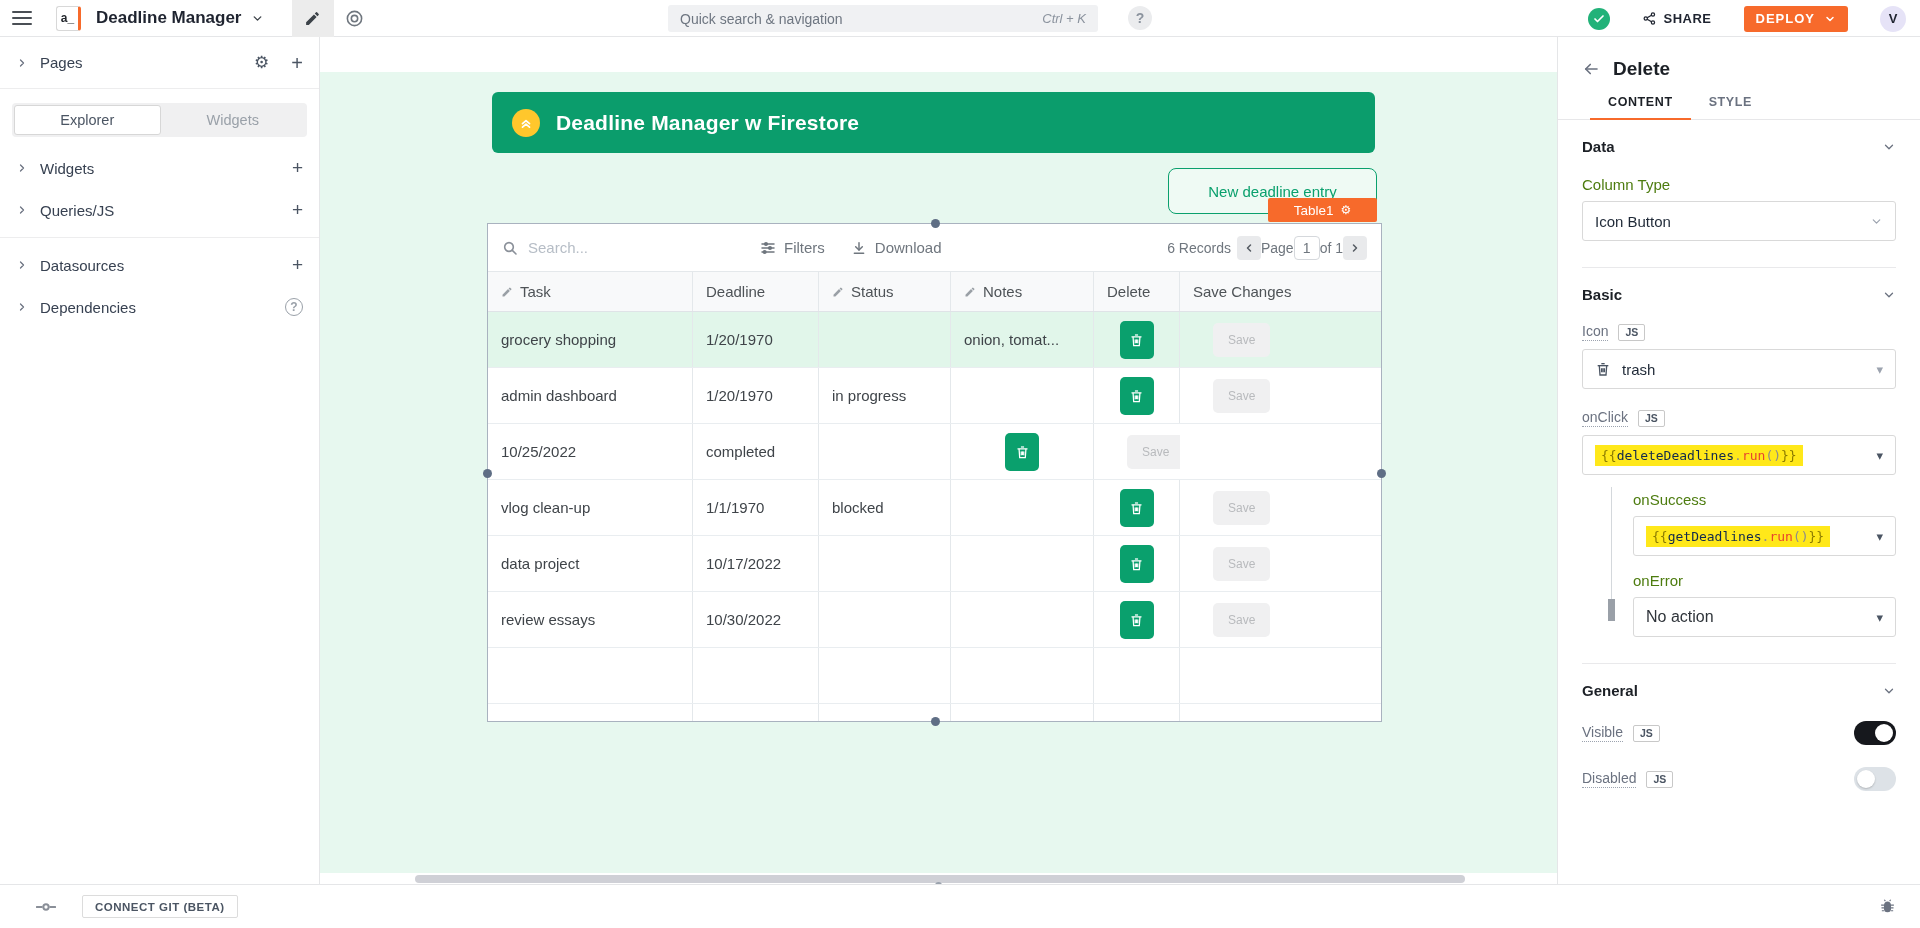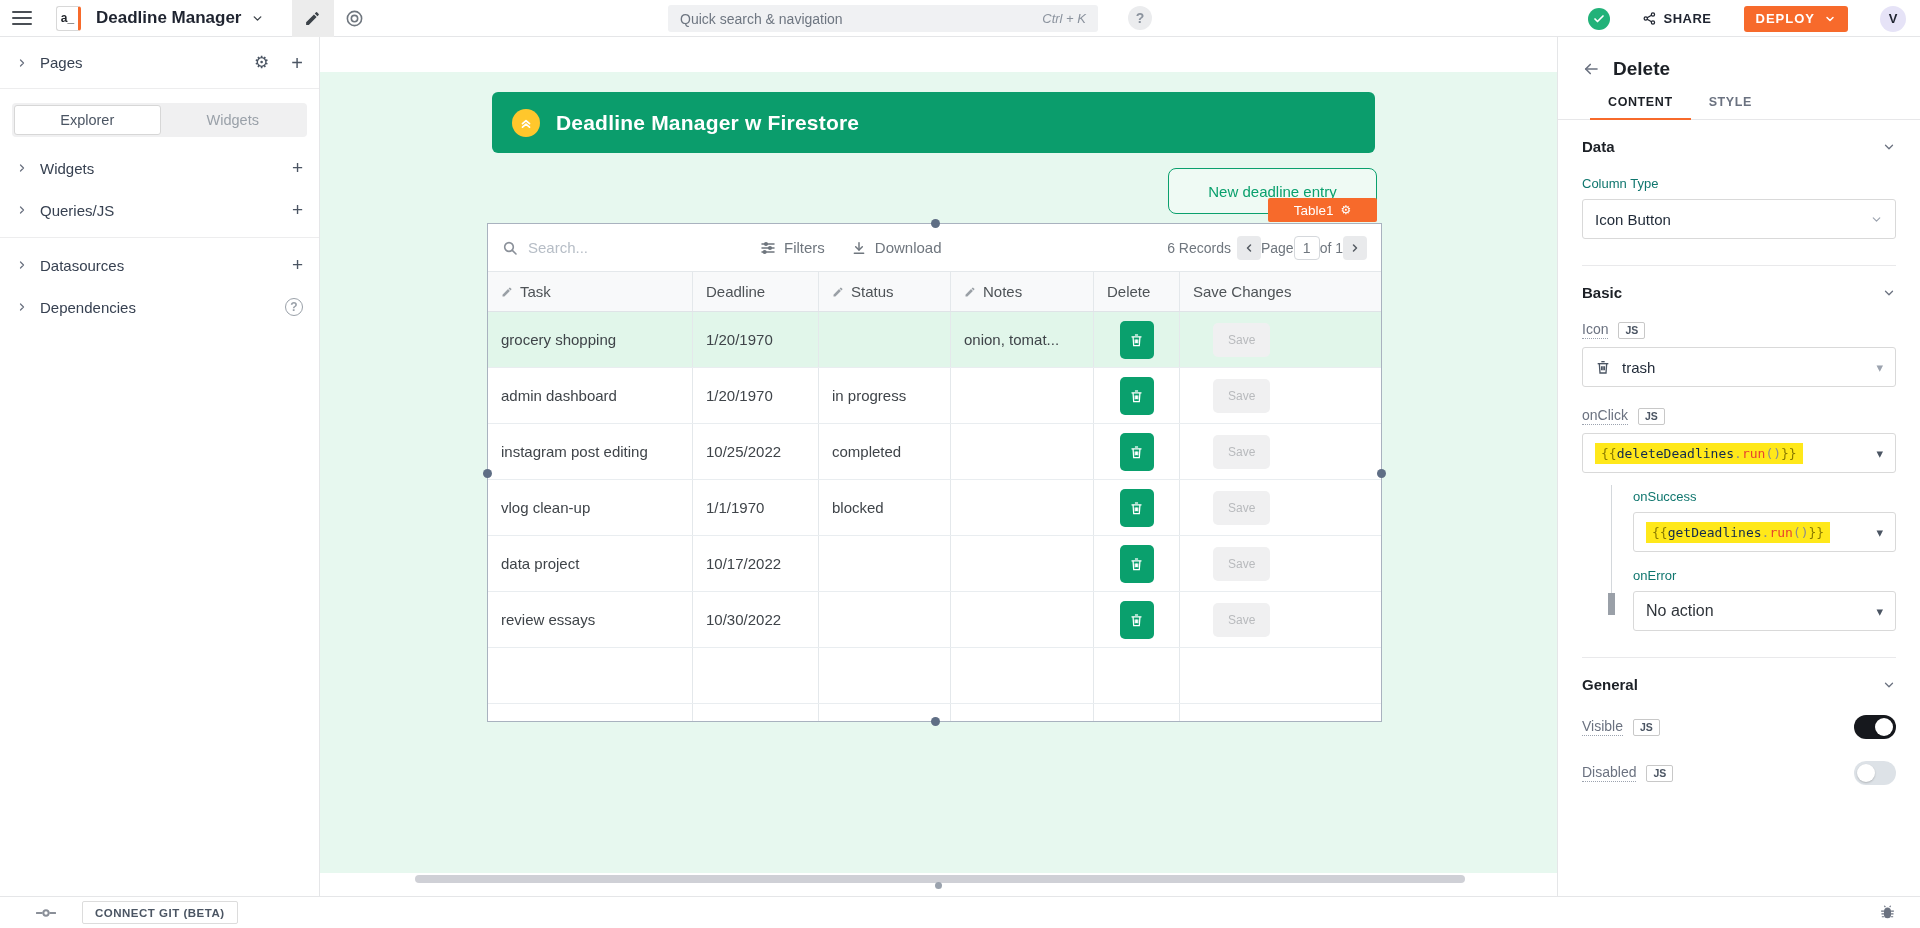--- a/index.html
+++ b/index.html
@@ -99,21 +99,21 @@
   .back-arrow{color:#6b7280;cursor:pointer}
   .panel-title{font-size:19px;font-weight:bold;color:#1c2026}
   .panel-tabs{display:flex;margin-top:15px;border-bottom:1px solid #e7e7e9;padding-left:32px}
   .ptab{padding:0 18px 10px 18px;font-size:12.5px;font-weight:bold;letter-spacing:.6px;color:#6b7280;cursor:pointer;position:relative}
   .ptab.active{color:#1c2026}
   .ptab.active::after{content:"";position:absolute;left:0;right:0;bottom:-1px;height:2px;background:#f76a2b}
   .psection{padding:0 24px}
   .section-head{display:flex;align-items:center;justify-content:space-between;margin-top:18px;cursor:pointer}
   .section-title{font-size:15px;font-weight:bold;color:#1c2026}
   .sec-chev{color:#6b7280}
-  .field-label{margin-top:21px;font-size:13px;color:#0f766e}
+  .field-label{margin-top:21px;font-size:15px;color:#4d7c0f}
   .label-row{display:flex;align-items:center;gap:10px;margin-top:20px}
   .dotted{border-bottom:1px dotted #9ca3af;padding-bottom:1px;font-size:14px;color:#6b7280}
   .js-badge{border:1px solid #c8c8c8;border-radius:2px;padding:0 6px;height:17px;line-height:15px;font-size:10.5px;font-weight:bold;color:#4b5563;background:#fff;cursor:pointer}
   .pselect{margin-top:8px;height:40px;border:1px solid #d9d9d9;border-radius:3px;background:#fff;display:flex;align-items:center;padding:0 12px;cursor:pointer}
   .pselect .sel-text{font-size:15px;color:#1f2937}
   .pselect .thin-caret{margin-left:auto;color:#9ca3af}
   .tri{margin-left:auto;font-size:13px;color:#4b5563;line-height:1}
   .tri.gray{color:#9ca3af}
   .icon-sel-glyph{color:#4b5563;margin-right:11px}
   .code-box{margin-top:8px;height:40px;border:1px solid #d9d9d9;border-radius:3px;background:#fff;display:flex;align-items:center;padding:0 12px;cursor:pointer}
@@ -129,21 +129,21 @@
   .panel-divider{border-top:1px solid #e9e9eb;margin-top:26px}
   .toggle-row{display:flex;align-items:center;gap:10px;margin-top:22px}
   .toggle{width:42px;height:24px;border-radius:12px;position:relative;margin-left:auto;cursor:pointer}
   .toggle .knob{width:18px;height:18px;border-radius:50%;background:#fff;position:absolute;top:3px;box-shadow:0 1px 2px rgba(0,0,0,.2)}
   .toggle.on{background:#16181d}
   .toggle.on .knob{right:3px}
   .toggle.off{background:#dde2e7}
   .toggle.off .knob{left:3px}
 
   
-  .bottombar{position:absolute;left:0;right:0;bottom:0;height:32px;background:#fff;border-top:1px solid #e5e6e8;display:flex;align-items:center;padding:10px 24px;z-index:60}
+  .bottombar{position:absolute;left:0;right:0;bottom:0;height:44px;background:#fff;border-top:1px solid #e5e6e8;display:flex;align-items:center;padding:10px 24px;z-index:60}
   .git-icon{color:#8a8f98;margin-left:12px}
   .git-btn{margin-left:26px;height:23px;padding:0 12px;border:1px solid #dcdcdc;border-radius:2px;background:#fff;font-size:11.5px;font-weight:bold;letter-spacing:.5px;color:#4b5563;display:flex;align-items:center}
   .bug-icon{margin-left:auto;color:#6b7280;cursor:pointer}
 </style>
 </head>
 <body>
 
 <div class="topbar">
   <div class="hamburger">
       <span></span>
@@ -401,21 +401,20 @@
                     <path d="M14 11v6"></path>
                   </svg>
                 </span>
               </button>
             </div>
             <div class="td">
               <button class="save-btn">Save</button>
             </div>
           </div>
           <div class="tr">
-            <div class="td">instagram post editing</div>
             <div class="td">10/25/2022</div>
             <div class="td">completed</div>
             <div class="td"></div>
             <div class="td td-center">
               <button class="trash-btn">
                 <span>
                   <svg width="15" height="16" viewBox="0 0 24 24" fill="none" stroke="#fff" stroke-width="2">
                     <path d="M4 7h16"></path>
                     <path d="M9.5 4h5"></path>
                     <path d="M6.5 7l1 14h9l1-14"></path>

